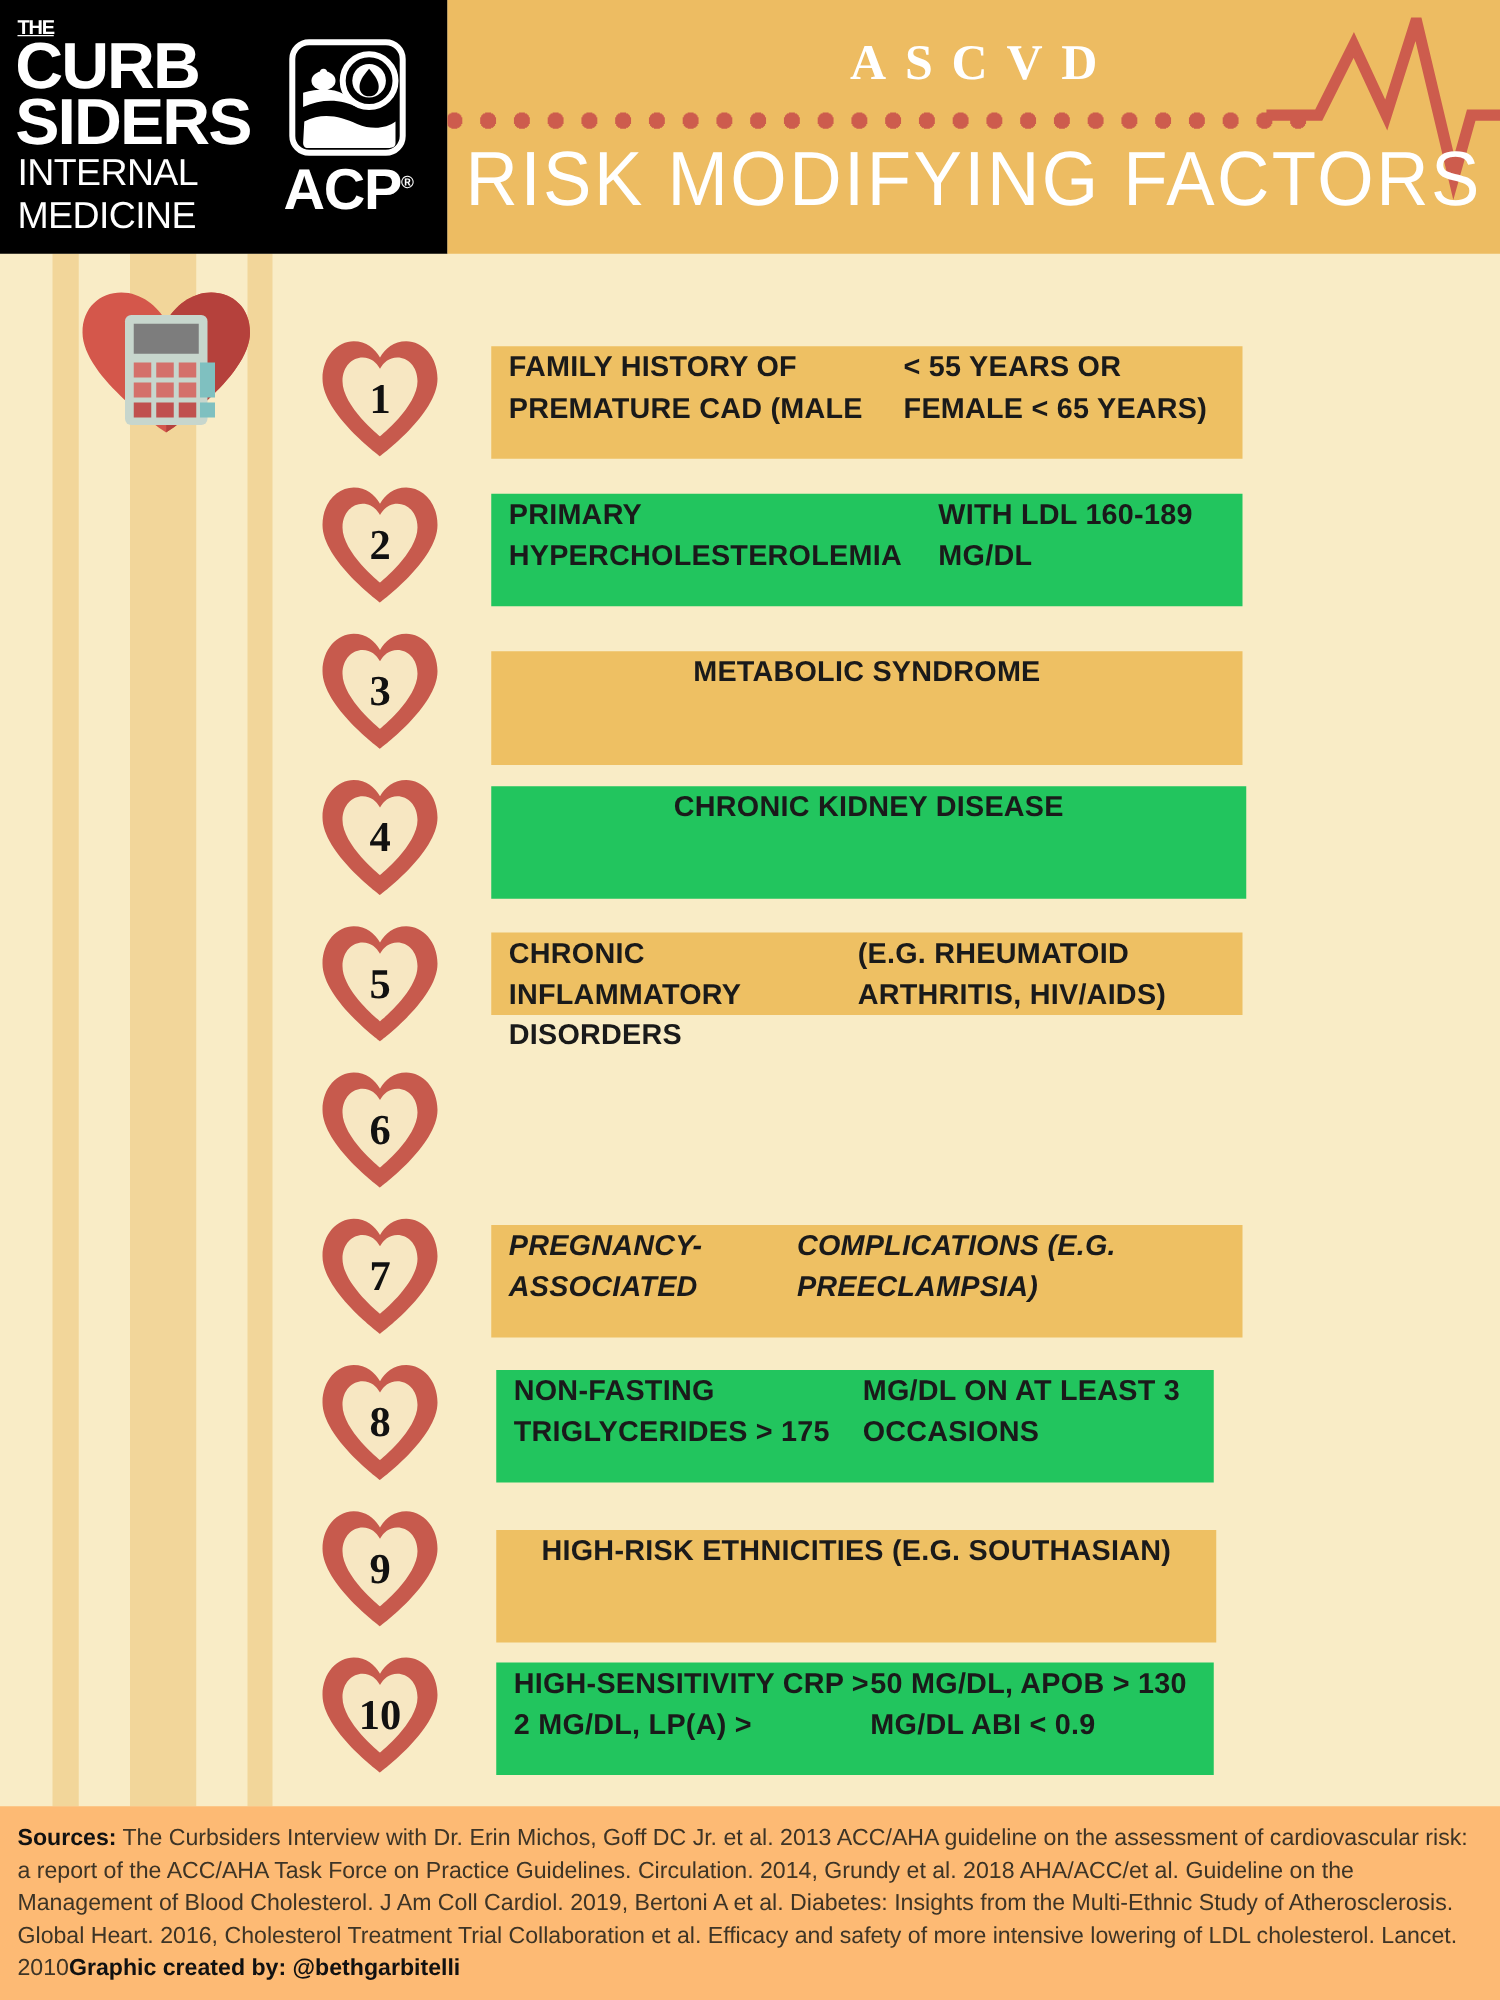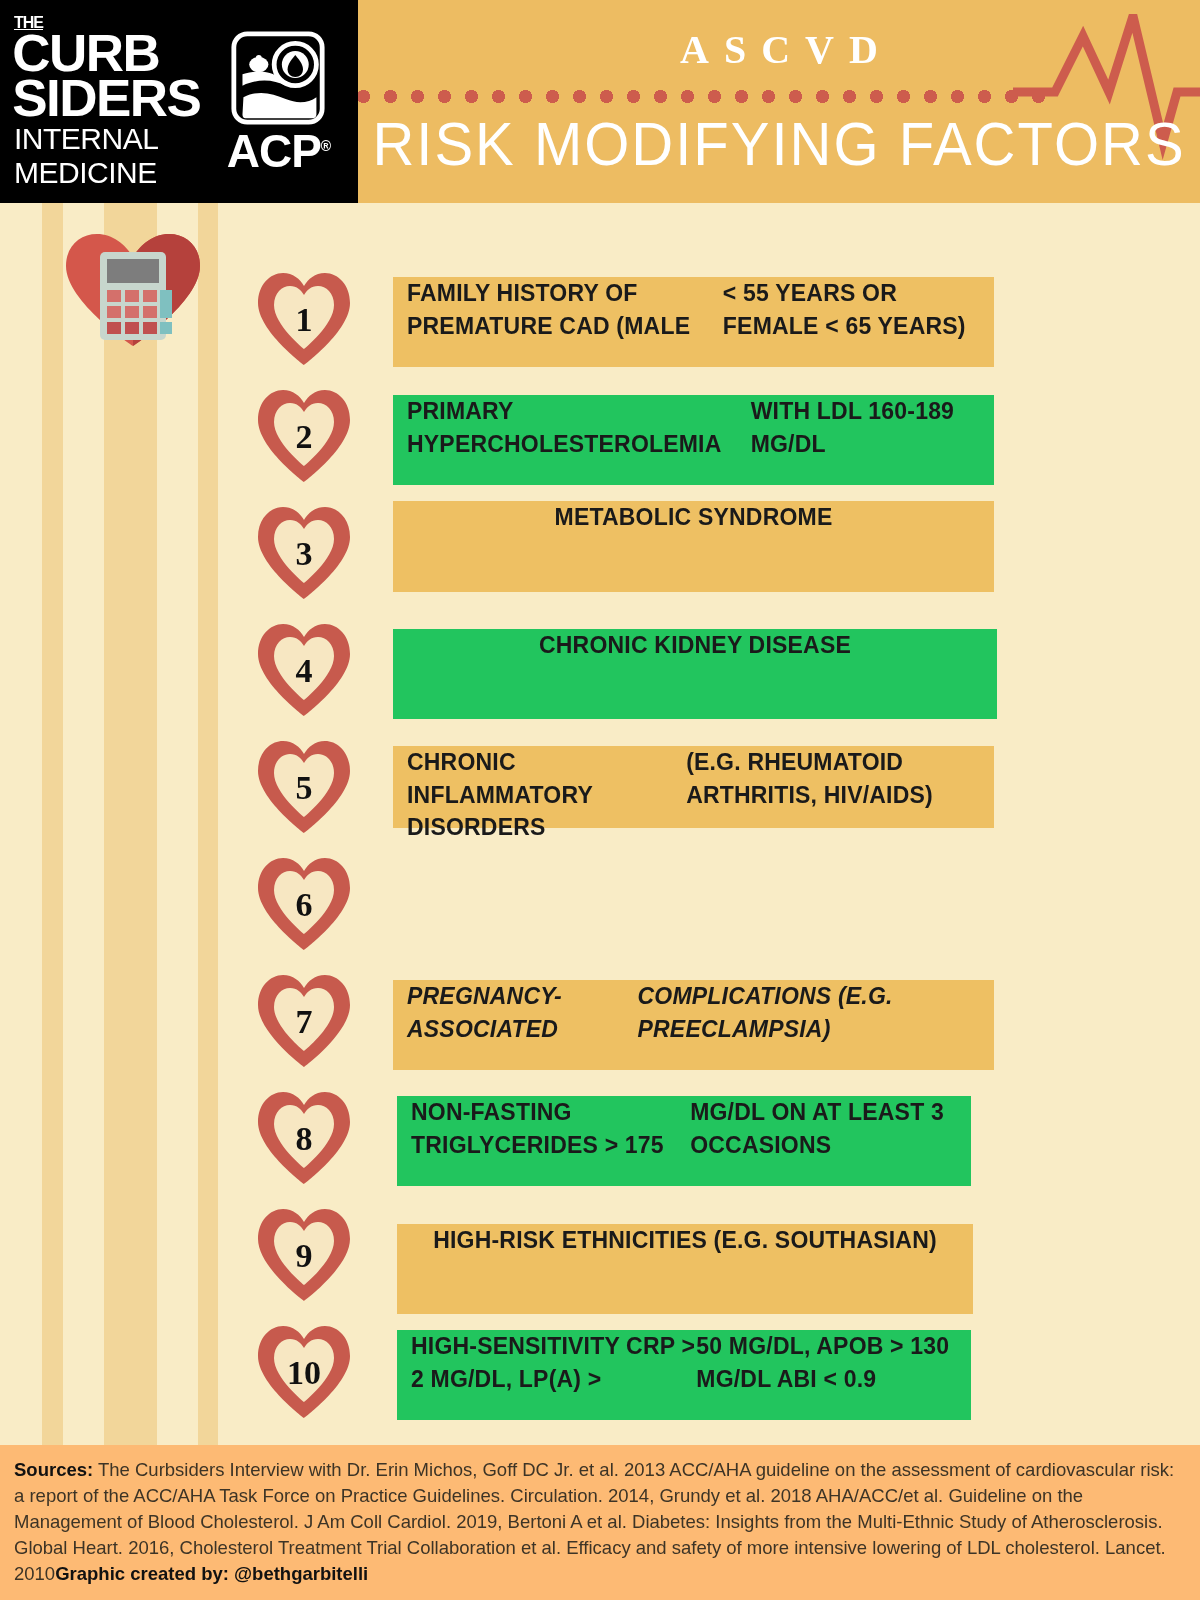--- a/index.html
+++ b/index.html
@@ -177,21 +177,21 @@
   </div>
 
   <div class="row">
     <div class="badge">
       <svg viewBox="0 0 104 104" width="104" height="104" aria-hidden="true">
         <path d="M52 100 C52 100 6 66 6 38 C6 20 18 8 31 8 C41 8 48 14 52 21 C56 14 63 8 73 8 C86 8 98 20 98 38 C98 66 52 100 52 100 Z" fill="#c75a4d"></path>
         <path d="M52 84 C52 84 22 60 22 40 C22 28 30 21 38 21 C45 21 49 25 52 30 C55 25 59 21 66 21 C74 21 82 28 82 40 C82 60 52 84 52 84 Z" fill="#f7e7c2"></path>
       </svg>
       <span class="num">3</span>
     </div>
-    <div class="bar dark" style="top:2px;height:91px;">
+    <div class="bar dark" style="top:22px;height:91px;">
       <span>METABOLIC SYNDROME</span>
     </div>
   </div>
 
   <div class="row">
     <div class="badge">
       <svg viewBox="0 0 104 104" width="104" height="104" aria-hidden="true">
         <path d="M52 100 C52 100 6 66 6 38 C6 20 18 8 31 8 C41 8 48 14 52 21 C56 14 63 8 73 8 C86 8 98 20 98 38 C98 66 52 100 52 100 Z" fill="#c75a4d"></path>
         <path d="M52 84 C52 84 22 60 22 40 C22 28 30 21 38 21 C45 21 49 25 52 30 C55 25 59 21 66 21 C74 21 82 28 82 40 C82 60 52 84 52 84 Z" fill="#f7e7c2"></path>
       </svg>
@@ -203,21 +203,21 @@
   </div>
 
   <div class="row">
     <div class="badge">
       <svg viewBox="0 0 104 104" width="104" height="104" aria-hidden="true">
         <path d="M52 100 C52 100 6 66 6 38 C6 20 18 8 31 8 C41 8 48 14 52 21 C56 14 63 8 73 8 C86 8 98 20 98 38 C98 66 52 100 52 100 Z" fill="#c75a4d"></path>
         <path d="M52 84 C52 84 22 60 22 40 C22 28 30 21 38 21 C45 21 49 25 52 30 C55 25 59 21 66 21 C74 21 82 28 82 40 C82 60 52 84 52 84 Z" fill="#f7e7c2"></path>
       </svg>
       <span class="num">5</span>
     </div>
-    <div class="bar dark" style="top:13px;height:82px;">
+    <div class="bar dark" style="top:13px;height:66px;">
       <span>CHRONIC INFLAMMATORY DISORDERS</span>
       <span>(E.G. RHEUMATOID ARTHRITIS, HIV/AIDS)</span>
     </div>
   </div>
 
   <div class="row">
     <div class="badge">
       <svg viewBox="0 0 104 104" width="104" height="104" aria-hidden="true">
         <path d="M52 100 C52 100 6 66 6 38 C6 20 18 8 31 8 C41 8 48 14 52 21 C56 14 63 8 73 8 C86 8 98 20 98 38 C98 66 52 100 52 100 Z" fill="#c75a4d"></path>
         <path d="M52 84 C52 84 22 60 22 40 C22 28 30 21 38 21 C45 21 49 25 52 30 C55 25 59 21 66 21 C74 21 82 28 82 40 C82 60 52 84 52 84 Z" fill="#f7e7c2"></path>

